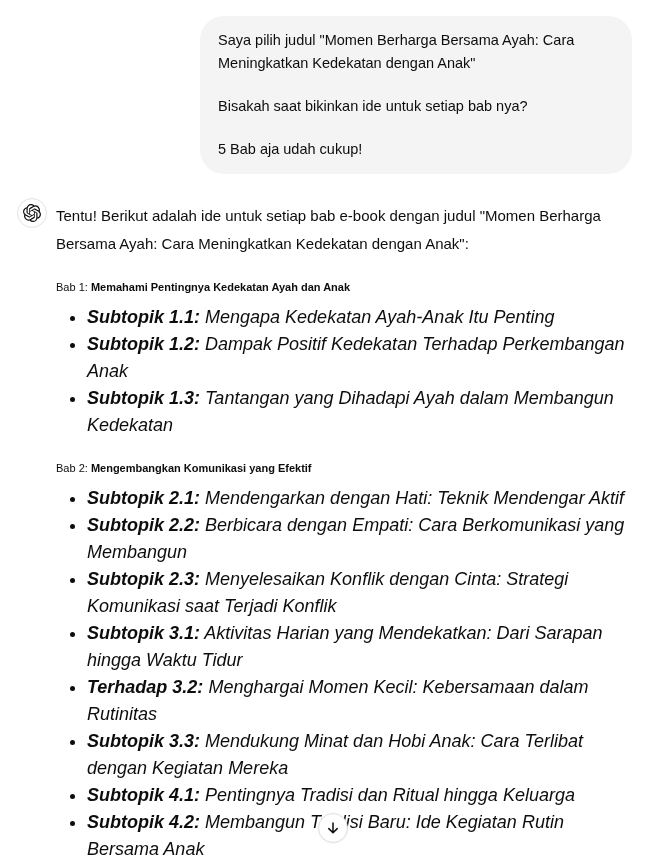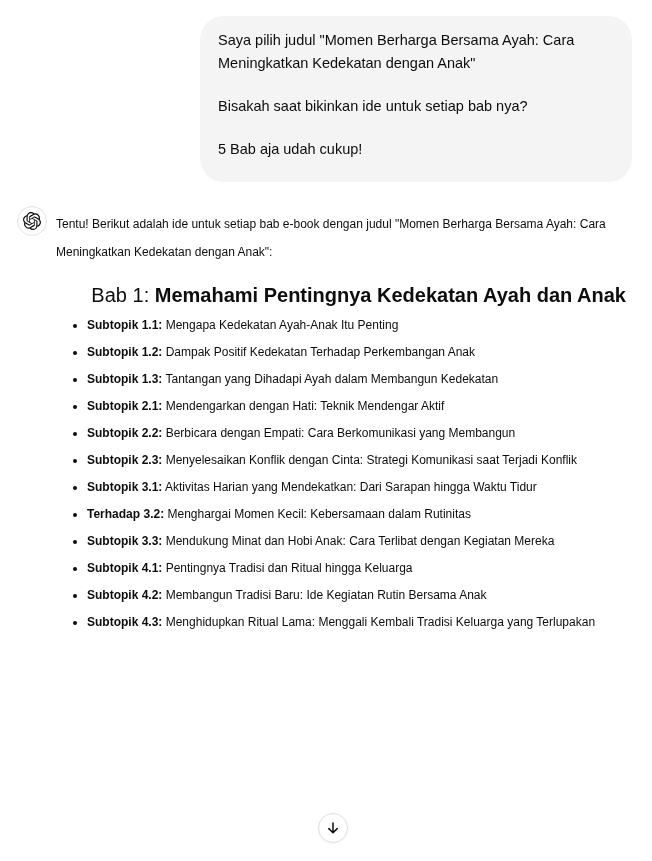--- a/index.html
+++ b/index.html
@@ -18,43 +18,42 @@
   .user-row { display: flex; justify-content: flex-end; padding: 16px 20px 0 0; }
   .user-bubble {
     background: #f4f4f4;
     border-radius: 24px;
     padding: 13px 18px;
     max-width: 432px;
     font-size: 14.5px;
     line-height: 23px;
   }
   .user-bubble p { margin: 0 0 20px 0; }
-  .user-bubble p:last-child { margin-bottom: 8px; }
+  .user-bubble p:last-child { margin-bottom: 0; }
 
   
   .assistant-row { display: flex; margin-top: 24px; padding-left: 17px; }
   .avatar {
     width: 30px; height: 30px; flex: 0 0 30px;
     border: 1px solid #e3e3e3; border-radius: 50%;
     display: flex; align-items: center; justify-content: center;
     background: #ffffff;
   }
   .assistant-content { margin-left: 9px; width: 570px; }
-  .intro { margin: 4px 0 0 0; font-size: 12px; line-height: 28px; }
+  .intro { margin: 4px 0 0 0; font-size: 15px; line-height: 28px; }
 
   .chapter h3 {
-    font-size: 20px;
+    font-size: 11px;
     font-weight: 400;
     margin: 18px 0 6px 0;
     line-height: 22px;
-    text-align: right;
   }
   .chapter h3 strong { font-weight: 700; }
   .chapter ul { margin: 0; padding-left: 31px; list-style: disc; }
-  .chapter li { font-size: 12px; line-height: 27px; }
+  .chapter li { font-size: 18px; line-height: 27px; font-style: italic; }
   .chapter li strong { font-weight: 700; }
 
   
   .scroll-down {
     position: absolute;
     left: 318px; top: 813px;
     width: 30px; height: 30px;
     border-radius: 50%;
     background: #ffffff;
     border: 1px solid #dedede;
@@ -91,20 +90,21 @@
       <section class="chapter">
         <h3><span>Bab 1:</span> <strong>Memahami Pentingnya Kedekatan Ayah dan Anak</strong></h3>
         <ul>
           <li><strong>Subtopik 1.1:</strong> <span>Mengapa Kedekatan Ayah-Anak Itu Penting</span></li>
           <li><strong>Subtopik 1.2:</strong> <span>Dampak Positif Kedekatan Terhadap Perkembangan Anak</span></li>
           <li><strong>Subtopik 1.3:</strong> <span>Tantangan yang Dihadapi Ayah dalam Membangun Kedekatan</span></li>
         </ul>
       </section>
 
       <section class="chapter">
+        <h3><span>Bab 2:</span> <strong>Mengembangkan Komunikasi yang Efektif</strong></h3>
         <ul>
           <li><strong>Subtopik 2.1:</strong> <span>Mendengarkan dengan Hati: Teknik Mendengar Aktif</span></li>
           <li><strong>Subtopik 2.2:</strong> <span>Berbicara dengan Empati: Cara Berkomunikasi yang Membangun</span></li>
           <li><strong>Subtopik 2.3:</strong> <span>Menyelesaikan Konflik dengan Cinta: Strategi Komunikasi saat Terjadi Konflik</span></li>
         </ul>
       </section>
 
       <section class="chapter">
         <ul>
           <li><strong>Subtopik 3.1:</strong> <span>Aktivitas Harian yang Mendekatkan: Dari Sarapan hingga Waktu Tidur</span></li>

